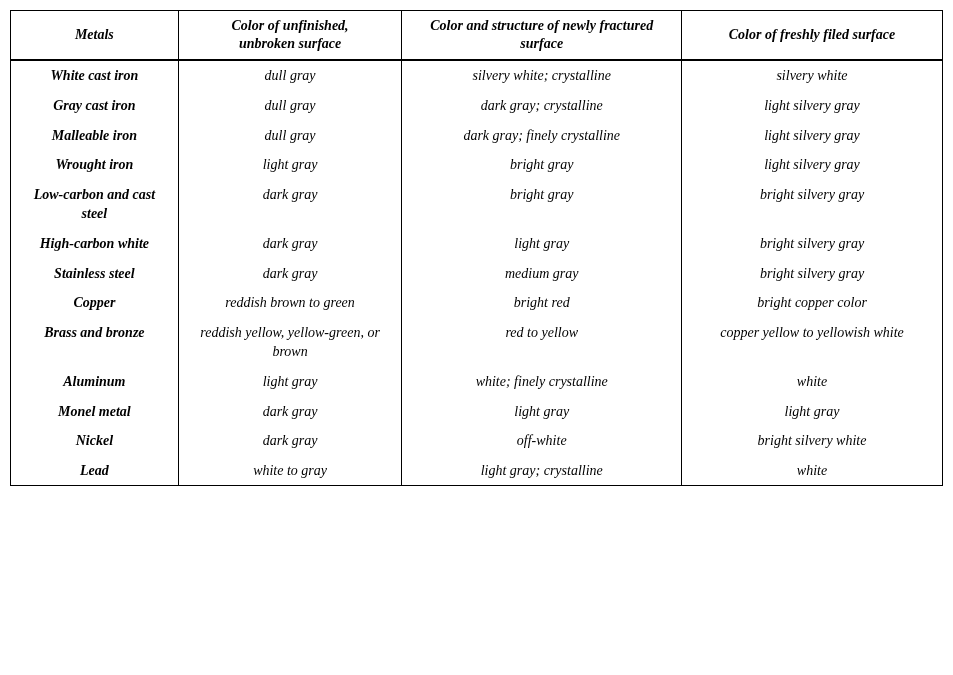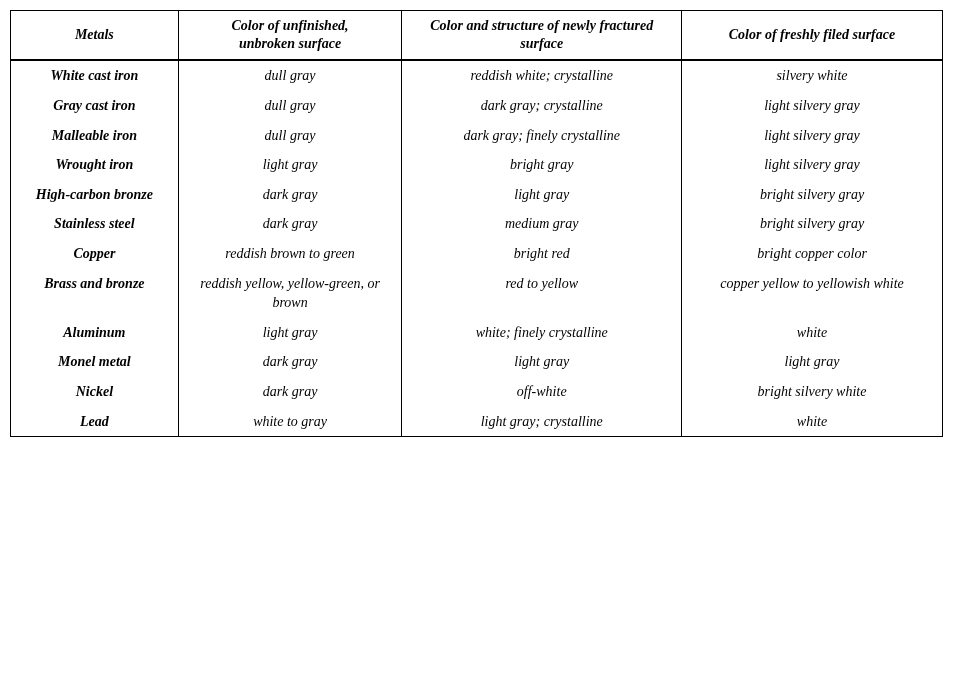--- a/index.html
+++ b/index.html
@@ -71,21 +71,21 @@
         <th class="col-metals">Metals</th>
         <th class="col-unfinished">Color of unfinished,<br>unbroken surface</th>
         <th class="col-fractured">Color and structure of newly fractured surface</th>
         <th class="col-filed">Color of freshly filed surface</th>
       </tr>
     </thead>
     <tbody id="table-body">
     <tr>
           <td>White cast iron</td>
           <td>dull gray</td>
-          <td>reddish white; crystalline</td>
+          <td>silvery white; crystalline</td>
           <td>silvery white</td>
         </tr>
         <tr>
           <td>Gray cast iron</td>
           <td>dull gray</td>
           <td>dark gray; crystalline</td>
           <td>light silvery gray</td>
         </tr>
         <tr>
           <td>Malleable iron</td>
@@ -93,21 +93,27 @@
           <td>dark gray; finely crystalline</td>
           <td>light silvery gray</td>
         </tr>
         <tr>
           <td>Wrought iron</td>
           <td>light gray</td>
           <td>bright gray</td>
           <td>light silvery gray</td>
         </tr>
         <tr>
-          <td>High-carbon bronze</td>
+          <td>Low-carbon and cast steel</td>
+          <td>dark gray</td>
+          <td>bright gray</td>
+          <td>bright silvery gray</td>
+        </tr>
+        <tr>
+          <td>High-carbon white</td>
           <td>dark gray</td>
           <td>light gray</td>
           <td>bright silvery gray</td>
         </tr>
         <tr>
           <td>Stainless steel</td>
           <td>dark gray</td>
           <td>medium gray</td>
           <td>bright silvery gray</td>
         </tr>

